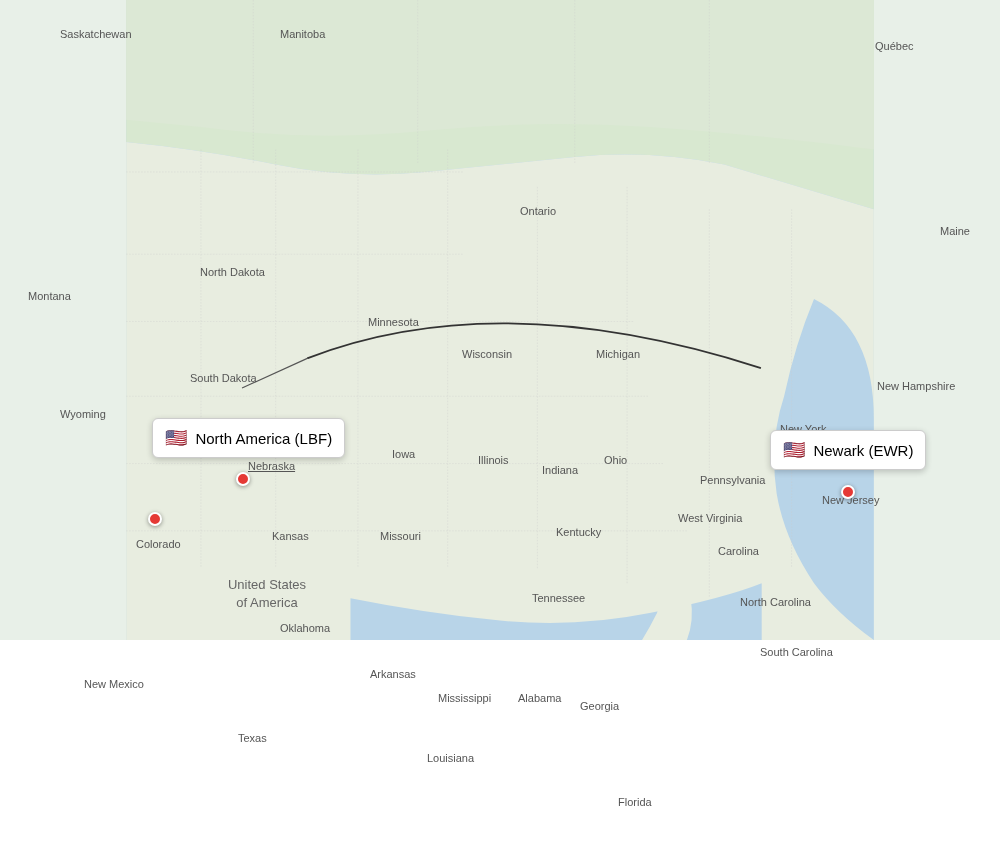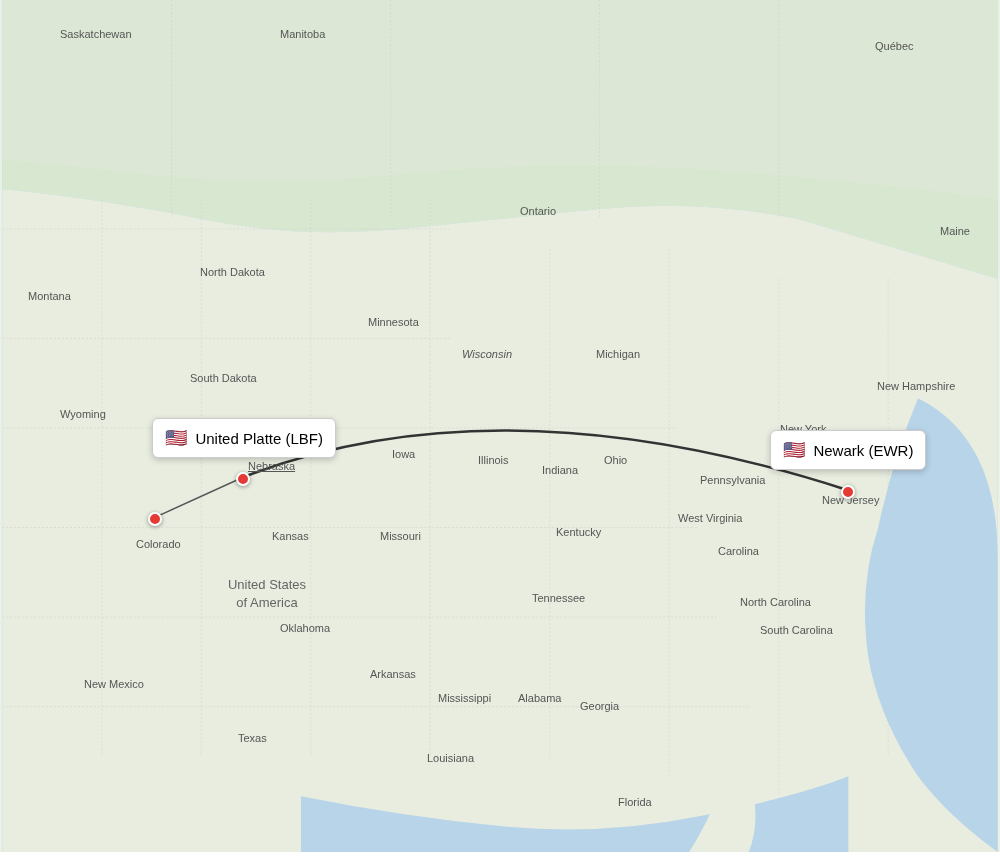--- a/index.html
+++ b/index.html
@@ -1,20 +1,20 @@
 <!DOCTYPE html>
 <html><head>
   <meta charset="utf-8">
   <style>
     * { margin: 0; padding: 0; box-sizing: border-box; }
     body { width: 1000px; height: 856px; overflow: hidden; font-family: Arial, sans-serif; }
 
     #map-container {
       width: 1000px;
-      height: 852px;
+      height: 640px;
       position: relative;
       background-color: #e8f0e8;
     }
 
     #map-svg {
       width: 100%;
       height: 100%;
       position: absolute;
       top: 0; left: 0;
     }
@@ -148,21 +148,21 @@
 
     <span class="map-label-text" style="left:60px;top:28px;font-size:11px;color:#555;">Saskatchewan</span>
     <span class="map-label-text" style="left:280px;top:28px;font-size:11px;color:#555;">Manitoba</span>
     <span class="map-label-text" style="left:520px;top:205px;font-size:11px;color:#555;">Ontario</span>
     <span class="map-label-text" style="left:875px;top:40px;font-size:11px;color:#555;">Québec</span>
     <span class="map-label-text" style="left:940px;top:225px;font-size:11px;color:#555;">Maine</span>
 
     <span class="map-label-text" style="left:28px;top:290px;font-size:11px;color:#555;">Montana</span>
     <span class="map-label-text" style="left:200px;top:266px;font-size:11px;color:#555;">North Dakota</span>
     <span class="map-label-text" style="left:368px;top:316px;font-size:11px;color:#555;">Minnesota</span>
-    <span class="map-label-text" style="left:462px;top:348px;font-size:11px;color:#555;font-style:italic;">Wisconsin</span>
+    <span class="map-label-text" style="left:462px;top:348px;font-size:11px;color:#555;">Wisconsin</span>
     <span class="map-label-text" style="left:596px;top:348px;font-size:11px;color:#555;">Michigan</span>
     <span class="map-label-text" style="left:190px;top:372px;font-size:11px;color:#555;">South Dakota</span>
     <span class="map-label-text" style="left:60px;top:408px;font-size:11px;color:#555;">Wyoming</span>
     <span class="map-label-text" style="left:248px;top:460px;font-size:11px;color:#555;text-decoration:underline;">Nebraska</span>
     <span class="map-label-text" style="left:392px;top:448px;font-size:11px;color:#555;">Iowa</span>
     <span class="map-label-text" style="left:478px;top:454px;font-size:11px;color:#555;">Illinois</span>
     <span class="map-label-text" style="left:542px;top:464px;font-size:11px;color:#555;">Indiana</span>
     <span class="map-label-text" style="left:604px;top:454px;font-size:11px;color:#555;">Ohio</span>
     <span class="map-label-text" style="left:114px;top:538px;font-size:11px;color:#555;margin-left:22px;">Colorado</span>
     <span class="map-label-text" style="left:272px;top:530px;font-size:11px;color:#555;">Kansas</span>
@@ -176,33 +176,33 @@
     <span class="map-label-text" style="left:700px;top:474px;font-size:11px;color:#555;">Pennsylvania</span>
     <span class="map-label-text" style="left:84px;top:678px;font-size:11px;color:#555;">New Mexico</span>
     <span class="map-label-text" style="left:280px;top:622px;font-size:11px;color:#555;">Oklahoma</span>
     <span class="map-label-text" style="left:370px;top:626px;font-size:11px;color:#555;margin-top:42px;">Arkansas</span>
     <span class="map-label-text" style="left:532px;top:592px;font-size:11px;color:#555;">Tennessee</span>
     <span class="map-label-text" style="left:740px;top:596px;font-size:11px;color:#555;">North Carolina</span>
     <span class="map-label-text" style="left:238px;top:732px;font-size:11px;color:#555;">Texas</span>
     <span class="map-label-text" style="left:438px;top:692px;font-size:11px;color:#555;text-align:center;">Mississippi</span>
     <span class="map-label-text" style="left:518px;top:692px;font-size:11px;color:#555;">Alabama</span>
     <span class="map-label-text" style="left:580px;top:700px;font-size:11px;color:#555;">Georgia</span>
-    <span class="map-label-text" style="left:760px;top:624px;font-size:11px;color:#555;">South Carolina</span>
+    <span class="map-label-text" style="left:760px;top:646px;font-size:11px;color:#555;">South Carolina</span>
     <span class="map-label-text" style="left:420px;top:752px;font-size:11px;color:#555;margin-left:7px;">Louisiana</span>
     <span class="map-label-text" style="left:618px;top:796px;font-size:11px;color:#555;">Florida</span>
 
     <span class="map-label-text" style="left:222px;top:576px;font-size:13px;color:#666;font-weight:400;text-align:center;width:90px;line-height:1.4;">United States of America</span>
   </div>
 
   <div id="point-co" class="map-point"></div>
   <div id="point-lbf" class="map-point"></div>
   <div id="point-ewr" class="map-point"></div>
 
   <div id="label-lbf" class="location-label">
     <span class="flag">🇺🇸</span>
-    <span>United Platte (LBF)</span>
+    <span>North America (LBF)</span>
   </div>
 
   <div id="label-ewr" class="location-label">
     <span class="flag">🇺🇸</span>
     <span>Newark (EWR)</span>
   </div>
 </div>
 
 </body></html>

